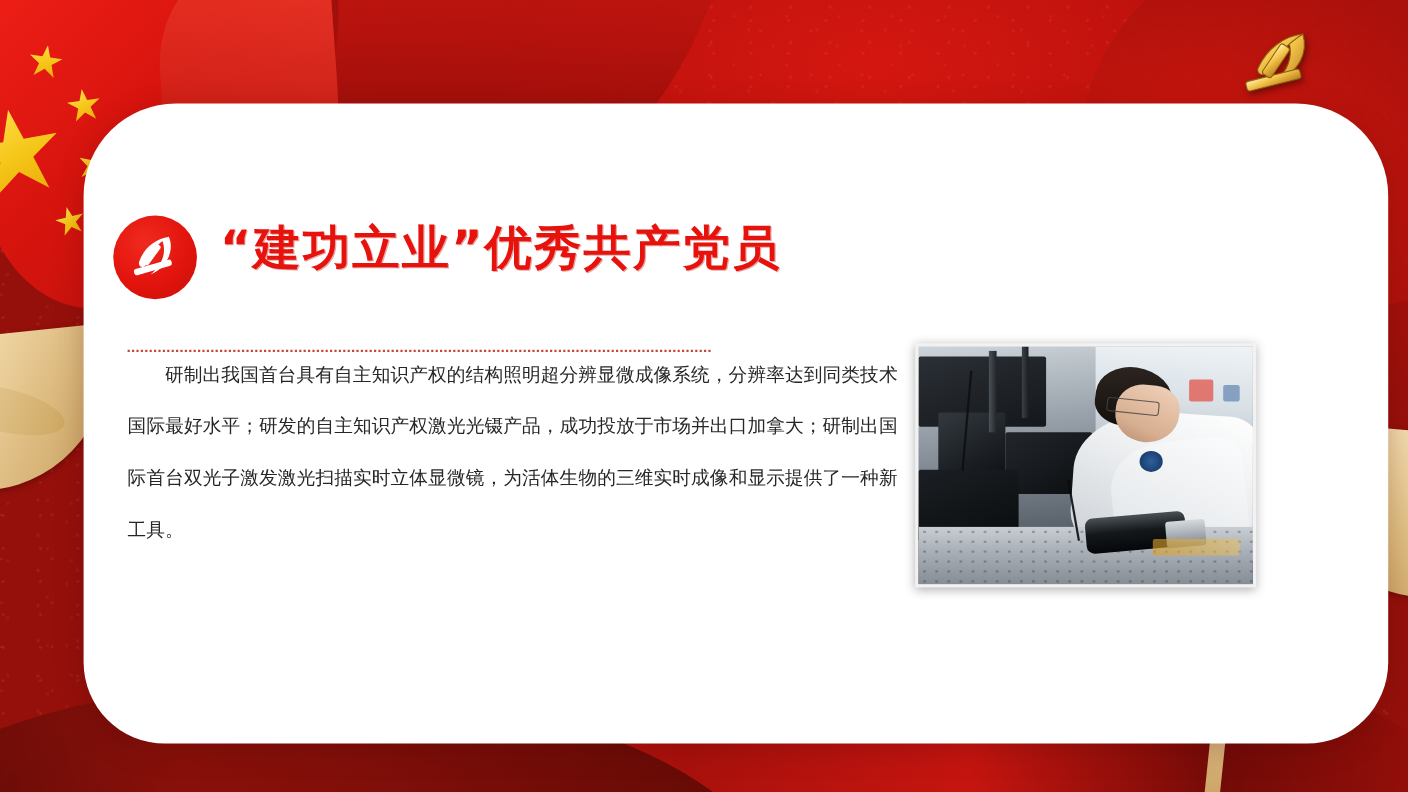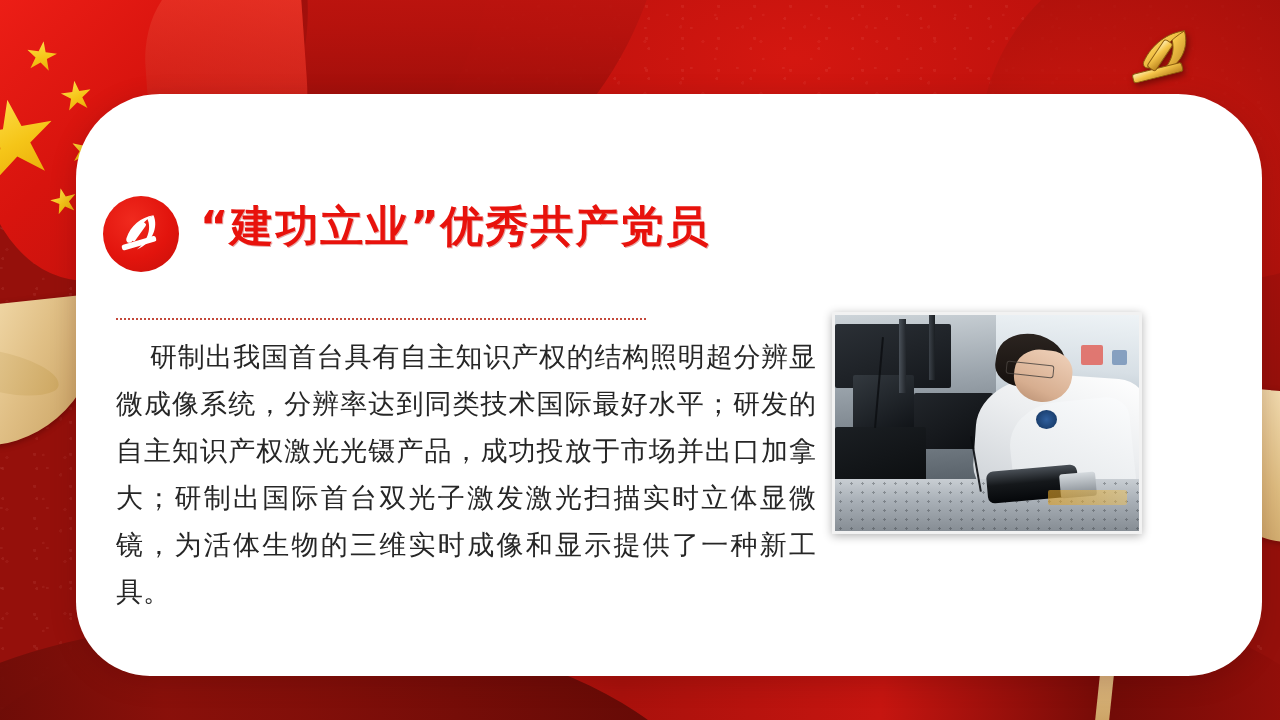--- a/index.html
+++ b/index.html
@@ -157,22 +157,22 @@
     color:#5a1410;line-height:1.12;
     font-family:"DejaVu Sans","Liberation Sans",sans-serif;
   }
   .divider{
     position:absolute;left:116px;top:318px;width:530px;height:0;
     border-top:2px dotted #c0392b;opacity:.92;
   }
 
   
   .body-text{
-    position:absolute;left:116px;top:333px;width:700px;
-    font-size:27px;line-height:47px;color:#262626;
+    position:absolute;left:116px;top:318px;width:700px;
+    font-size:17px;line-height:47px;color:#262626;
     text-align:justify;text-justify:inter-character;
     font-family:"DejaVu Sans","Liberation Sans",sans-serif;
     text-indent:34px;
   }
 
   
   .photo-frame{
     position:absolute;left:832px;top:312px;width:310px;height:222px;
     background:#f2f2f2;
     padding:3px;box-sizing:border-box;

